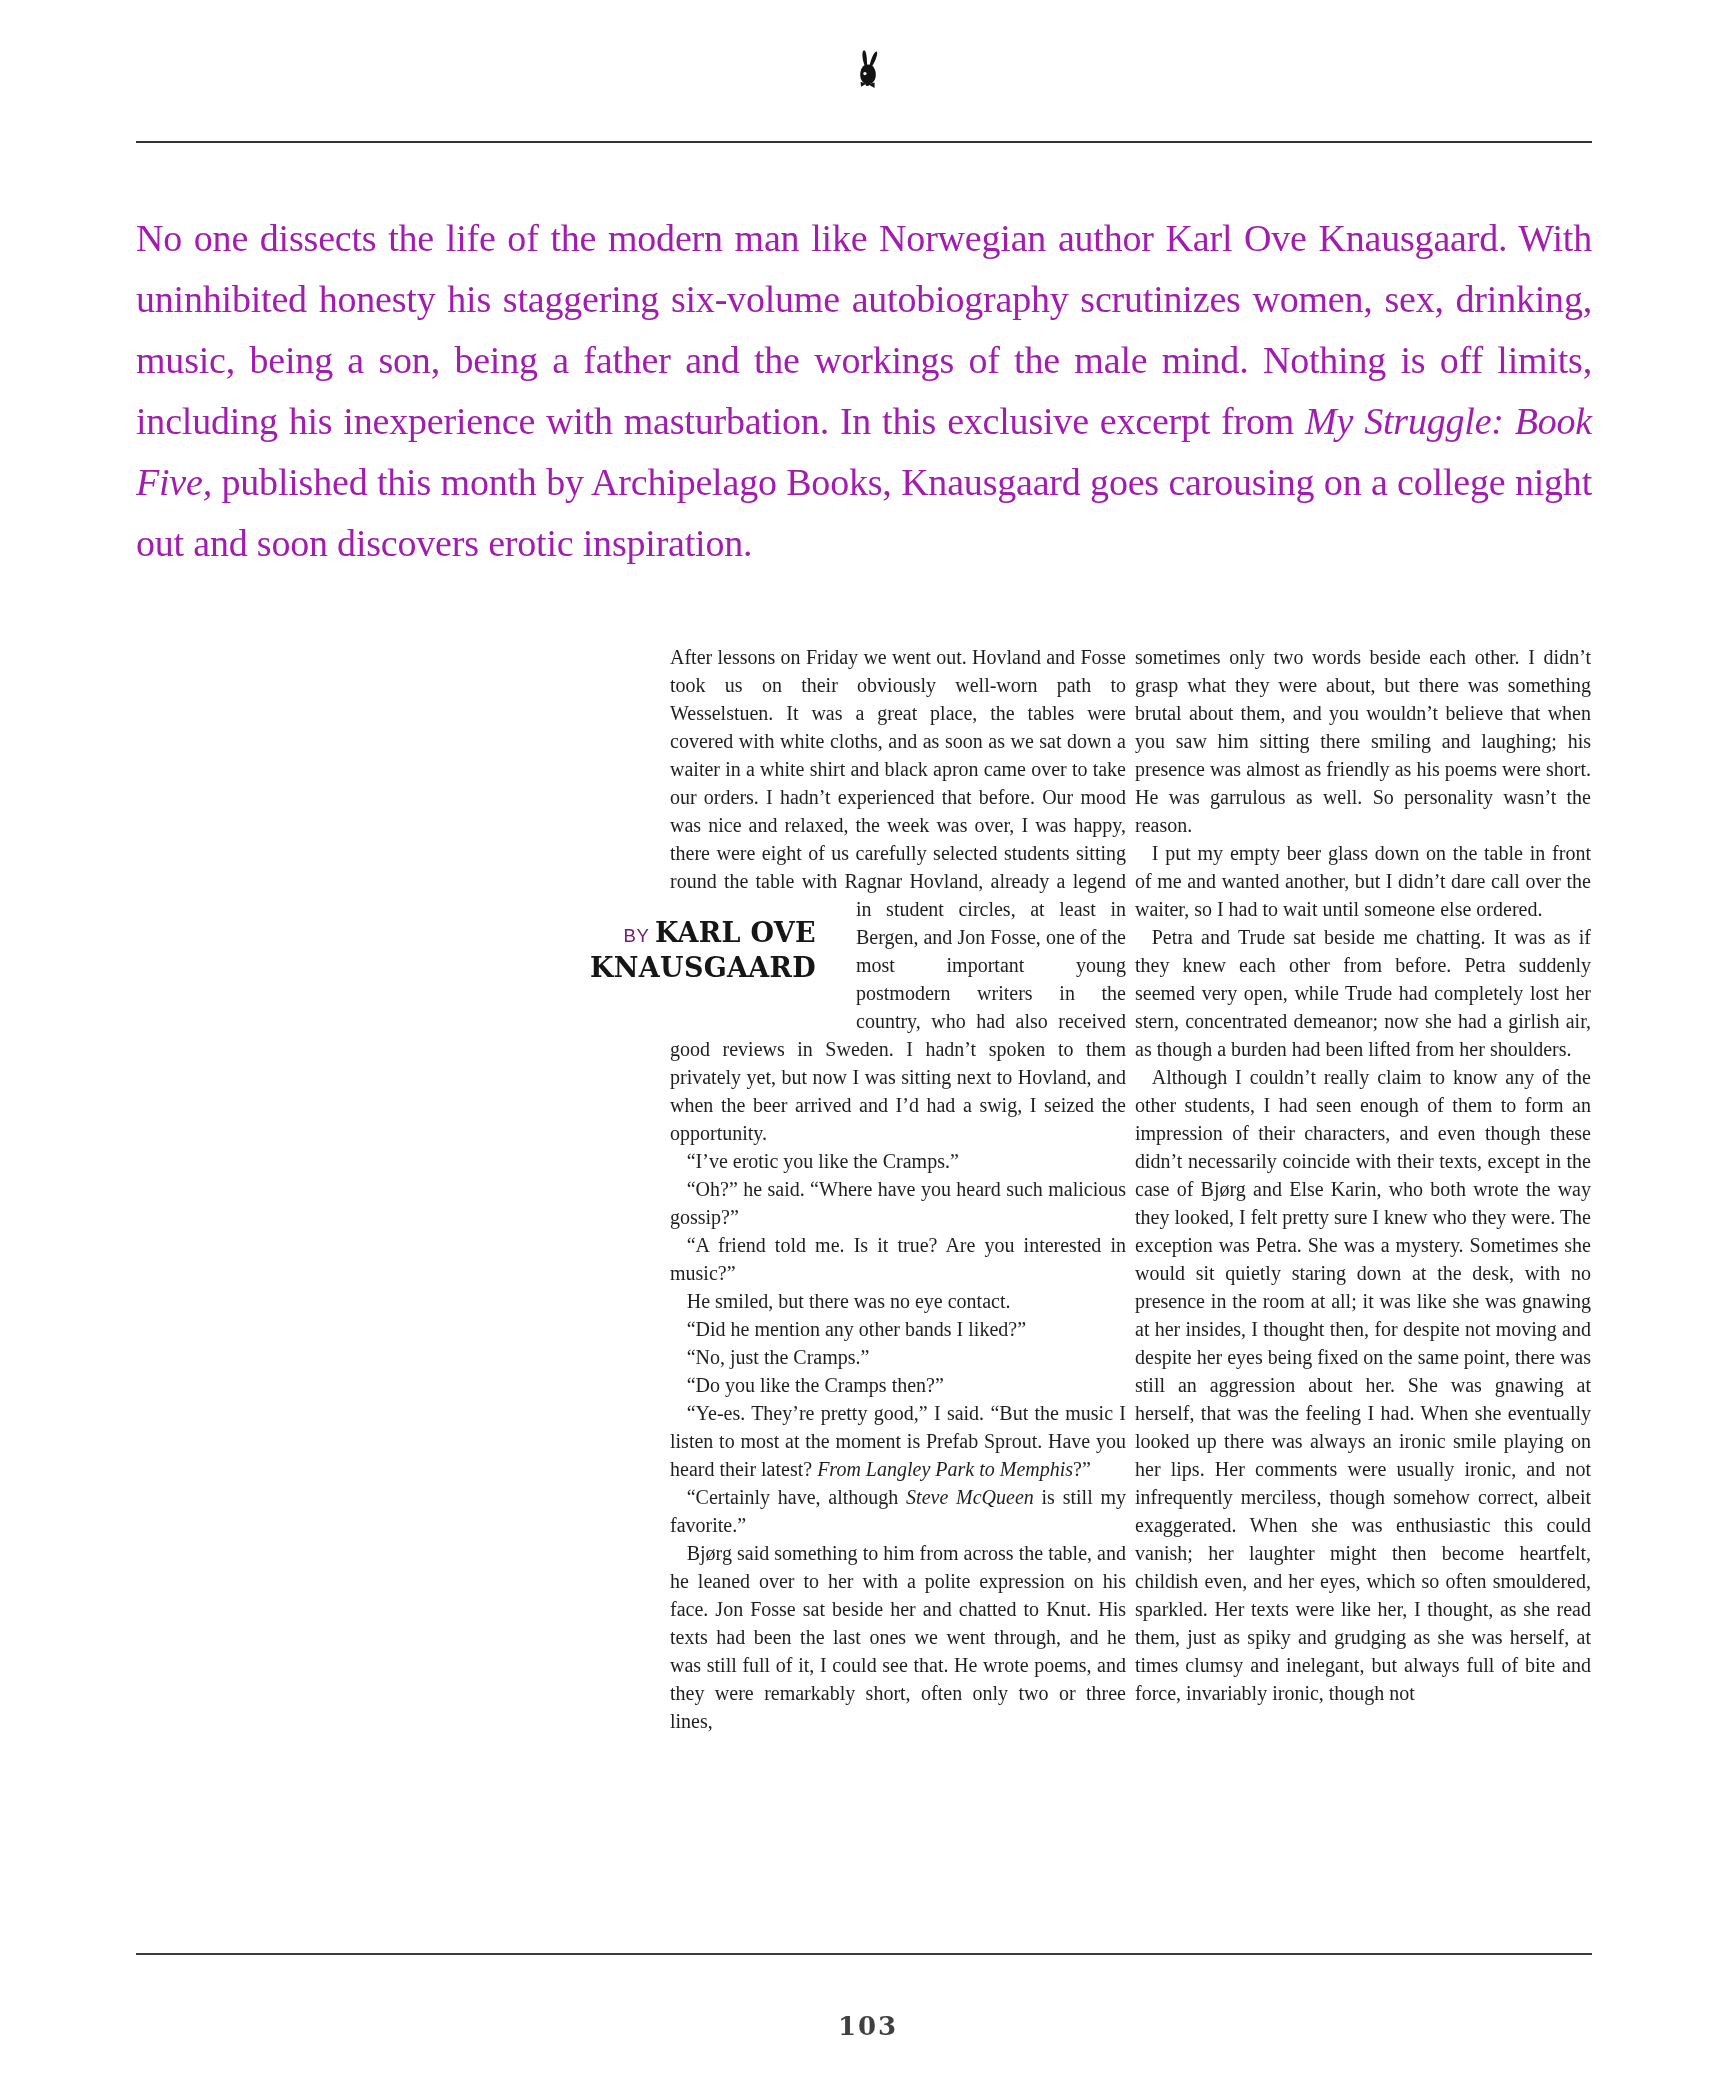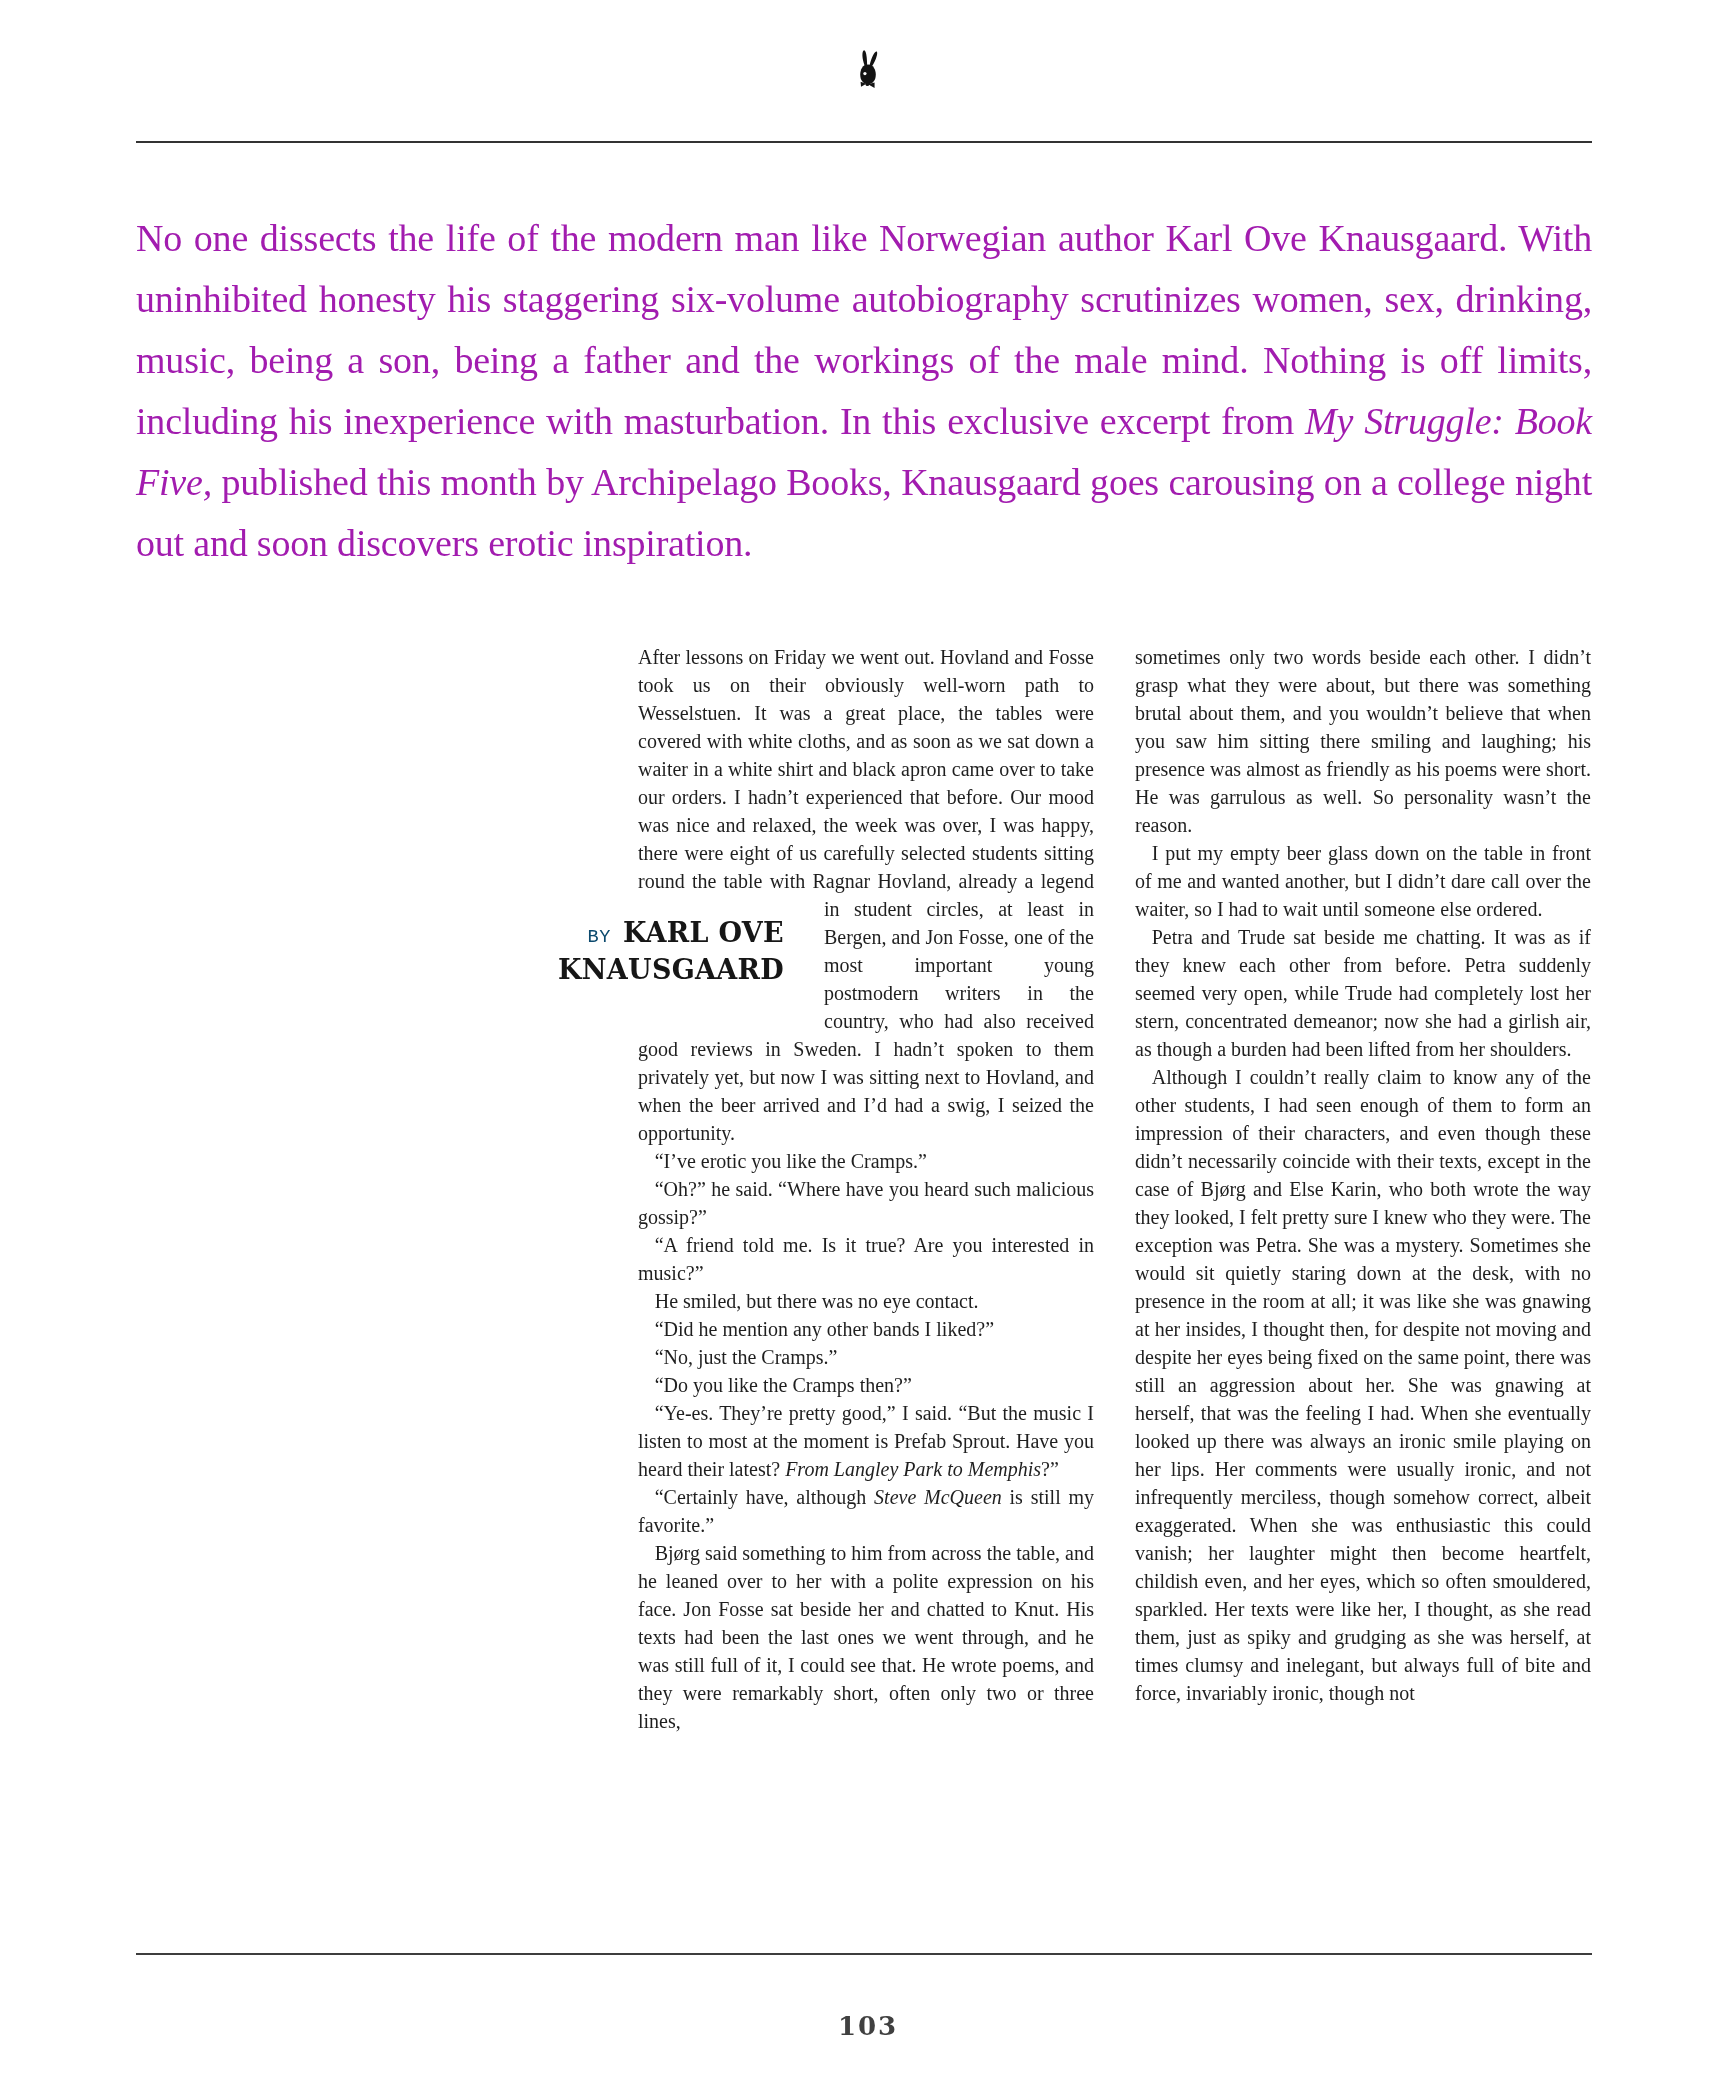--- a/index.html
+++ b/index.html
@@ -37,21 +37,21 @@
   .it { font-style: italic; }
   .col {
     position: absolute;
     top: 643px;
     width: 456px;
     font-size: 20px;
     line-height: 28px;
     color: #1f1f1f;
     text-align: justify;
   }
-  .col-left  { left: 638px;  }
+  .col-left  { left: 670px;  }
   .col-right { left: 1135px; }
   .body-p { margin: 0; padding: 0; }
   .body-p.indent { text-indent: 16.7px; }
   .byline {
     float: left;
     display: block;
     width: 254px;
     height: 113px;
     margin-left: -108px;
     margin-right: 40px;
@@ -64,25 +64,25 @@
     color: #161616;
   }
   .byline .bline {
     display: block;
     font-size: 27px;
     line-height: 32px;
     letter-spacing: 0.3px;
     white-space: nowrap;
   }
   .byline .by {
-    font-family: Liberation Mono, monospace;
+    font-family: Liberation Sans, sans-serif;
     font-weight: 400;
     font-size: 18.6px;
     letter-spacing: 0.6px;
-    color: #0c4a6e;
+    color: #701a75;
   }
   .pagenum {
     position: absolute;
     top: 2011px; left: 0; width: 100%;
     text-align: center;
     font-family: "DejaVu Serif", serif;
     font-weight: 700;
     font-size: 26px;
     letter-spacing: 1.9px;
     color: #404040;

